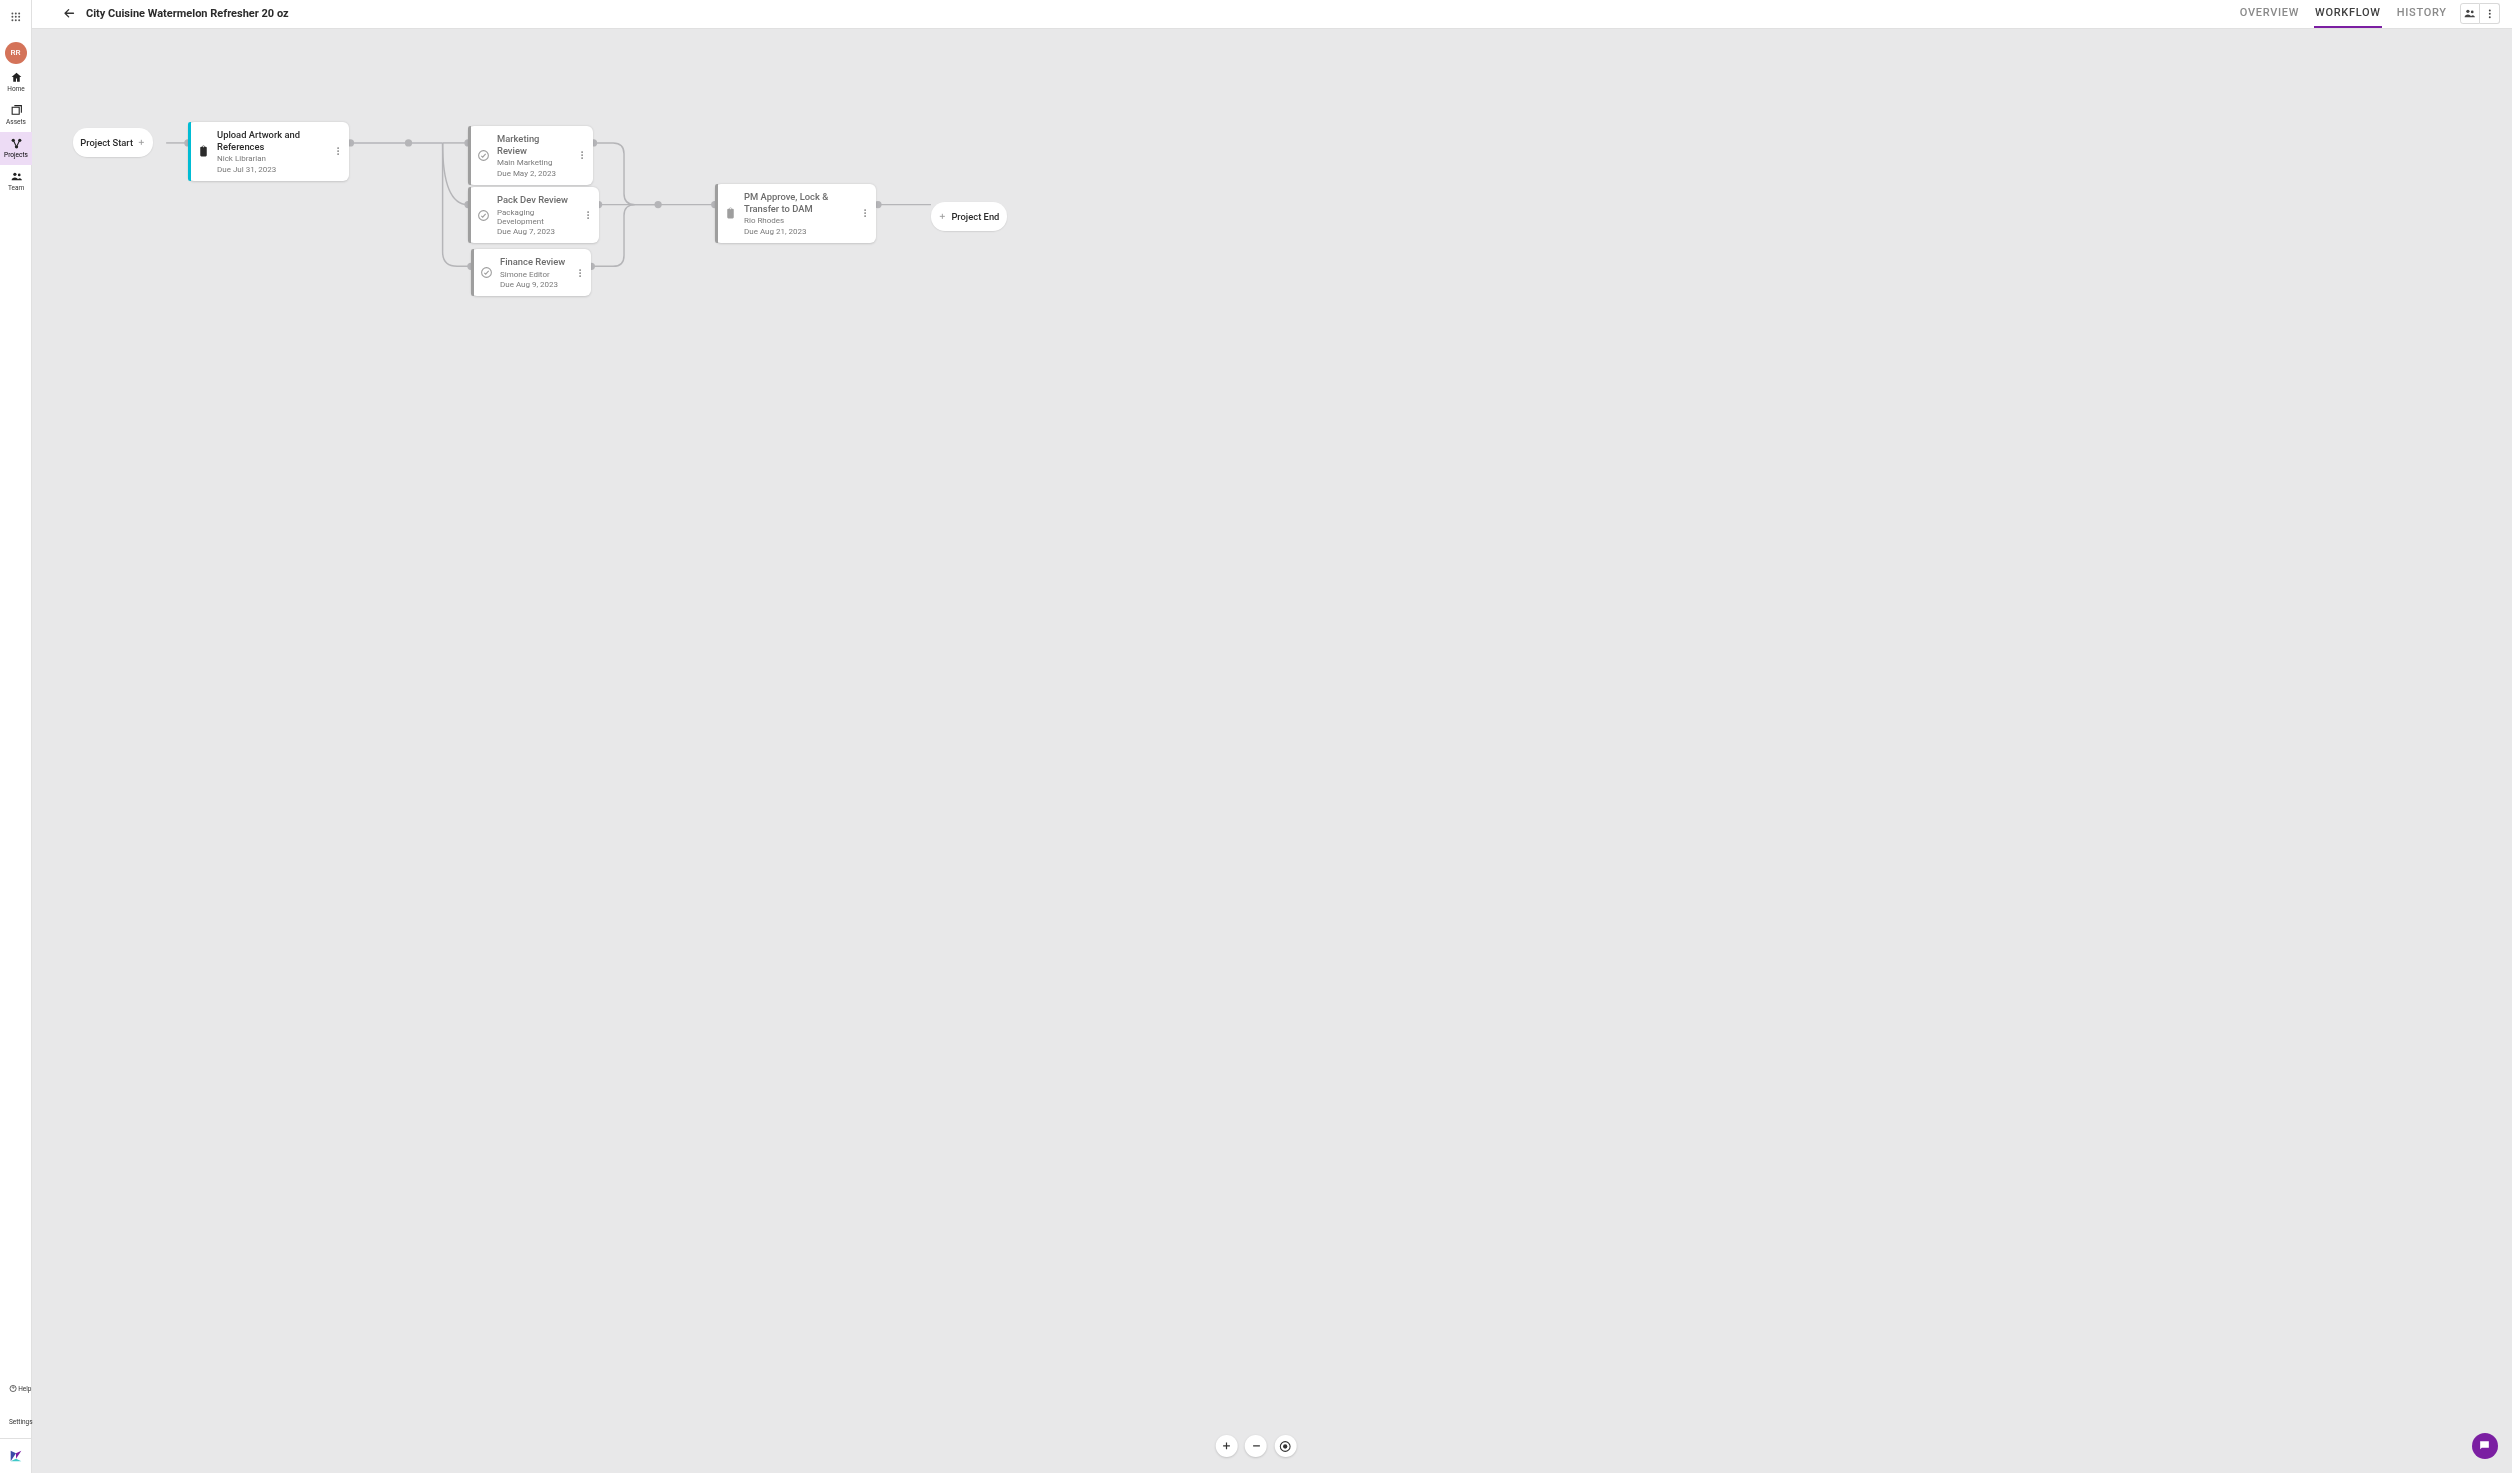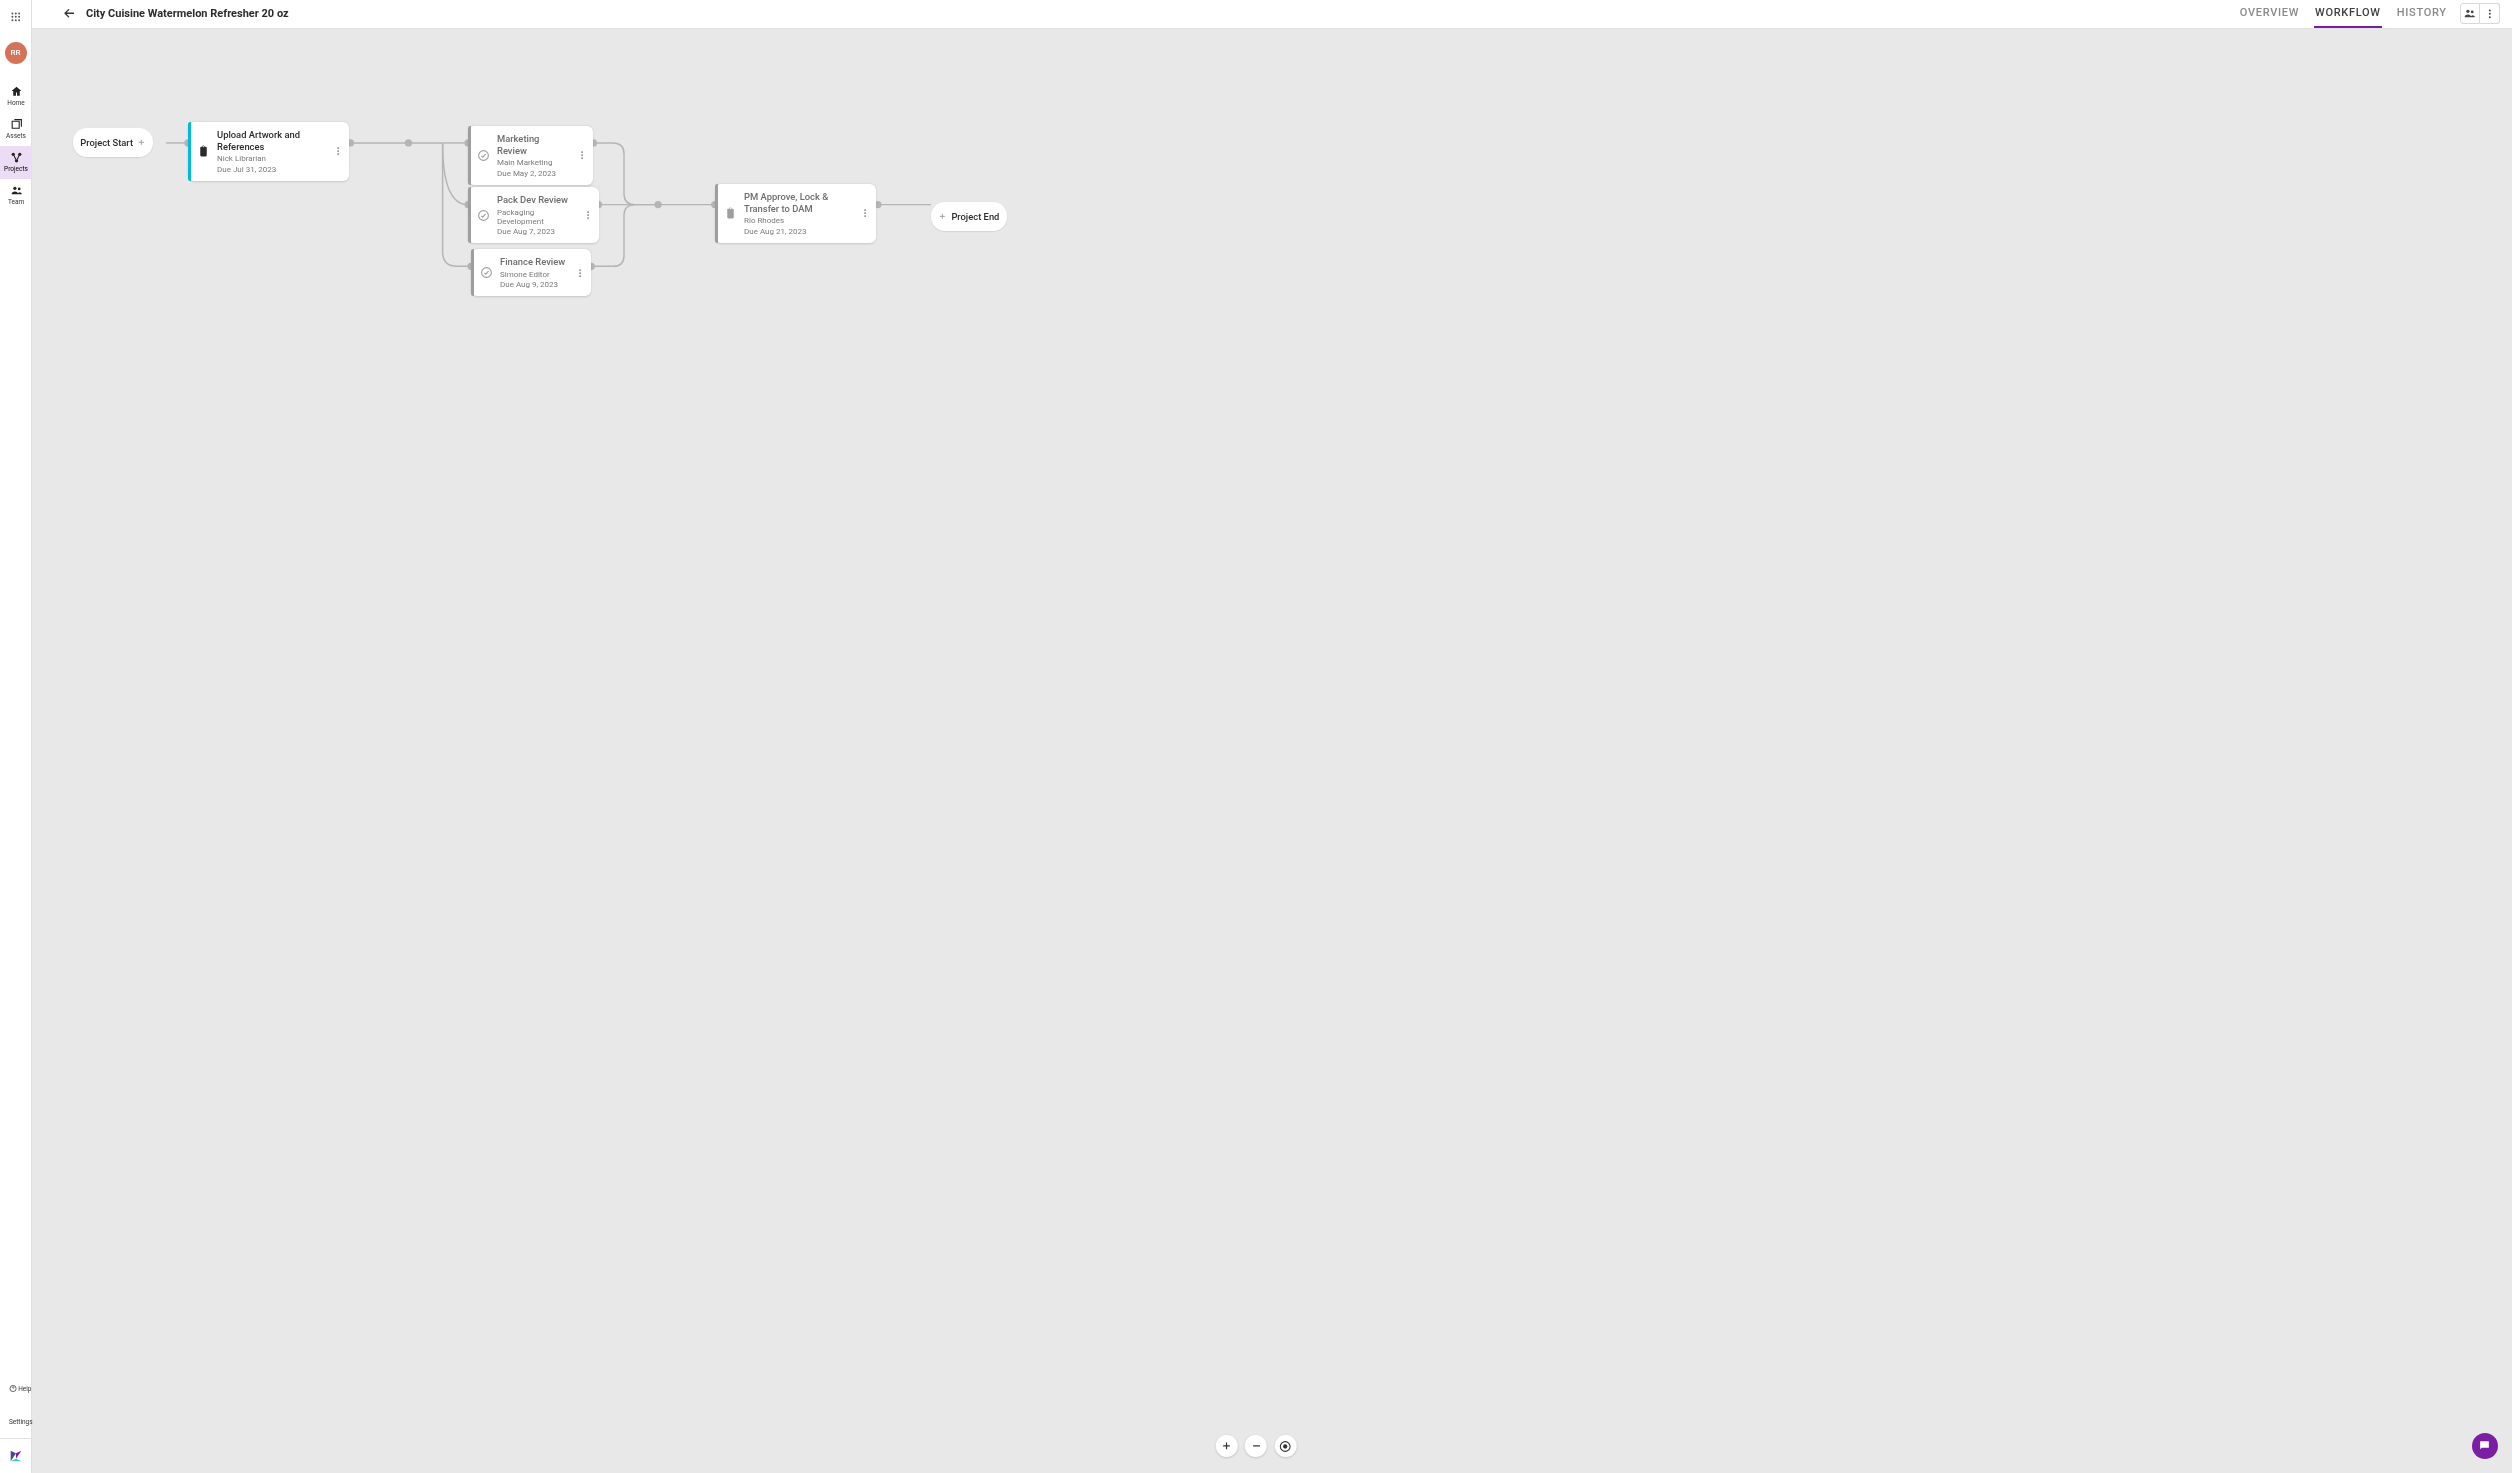--- a/index.html
+++ b/index.html
@@ -5,21 +5,21 @@
   * { box-sizing: border-box; margin: 0; padding: 0; }
   html, body { width: 100%; height: 100%; font-family: Roboto, "Helvetica Neue", Arial, sans-serif; background: #e8e8e9; overflow: hidden; }
 
   
   .sidebar {
     position: fixed; left: 0; top: 0; bottom: 0; width: 32px;
     background: #ffffff; border-right: 0.7px solid #e0e0e0;
     display: flex; flex-direction: column; align-items: center; z-index: 100;
   }
   .sidebar .apps-btn { width: 32px; height: 33px; display:flex; align-items:center; justify-content:center; cursor:pointer; }
-  .sidebar .avatar { width: 22px; height: 22px; border-radius: 50%; background:#d47359; color:#fff; font-size:8px; display:flex; align-items:center; justify-content:center; margin-top:8.7px; margin-bottom:16px; cursor:pointer; font-weight:500;}
+  .sidebar .avatar { width: 22px; height: 22px; border-radius: 50%; background:#d47359; color:#fff; font-size:8px; display:flex; align-items:center; justify-content:center; margin-top:8.7px; margin-bottom:2px; cursor:pointer; font-weight:500;}
   .sidebar .nav { display:flex; flex-direction:column; width:100%; }
   .sidebar .nav-item { width:32px; height:33px; display:flex; flex-direction:column; align-items:center; justify-content:center; color:#1b1b1b; cursor:pointer; gap:1.5px;}
   .sidebar .nav-item span.lbl { font-size:6.5px; color:#333; }
   .sidebar .nav-item.active { background:#eddcf5; }
   .sidebar .nav-item.active .icon, .sidebar .nav-item.active span.lbl { color:#000; }
   .sidebar .spacer { flex:1; }
   .sidebar .bottom-item { width:32px; height:33px; display:flex; flex-direction:row; align-items:center; justify-content:center; gap:1.5px; cursor:pointer;padding-left:9px; }
   .sidebar .bottom-item span.lbl { font-size:6.5px; color:#333; }
   .sidebar .logo-box { width:32px; height:35px; border-top:0.7px solid #e0e0e0; display:flex; align-items:center; justify-content:center; }
 

